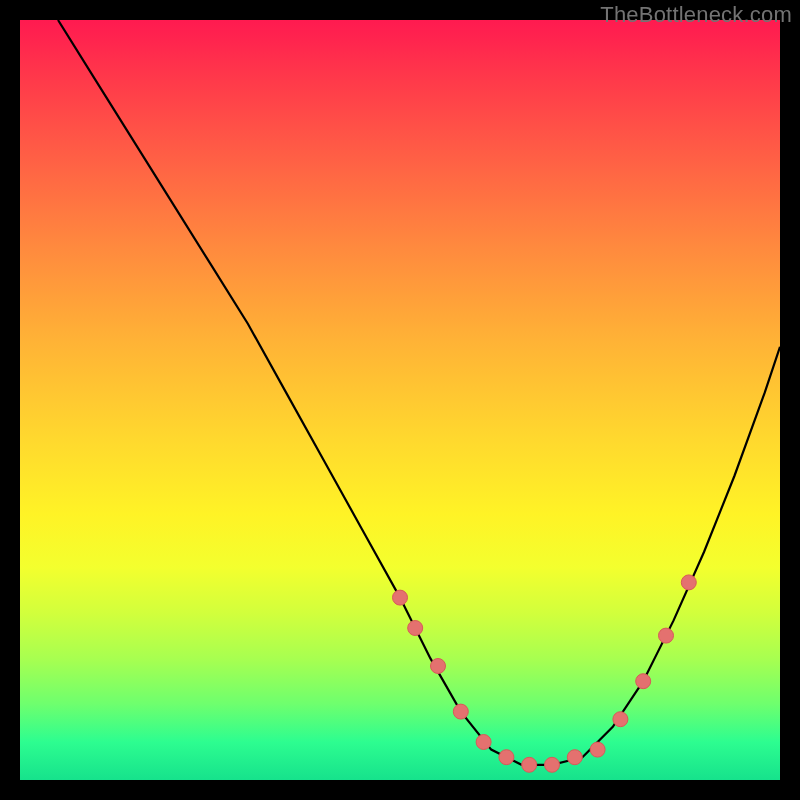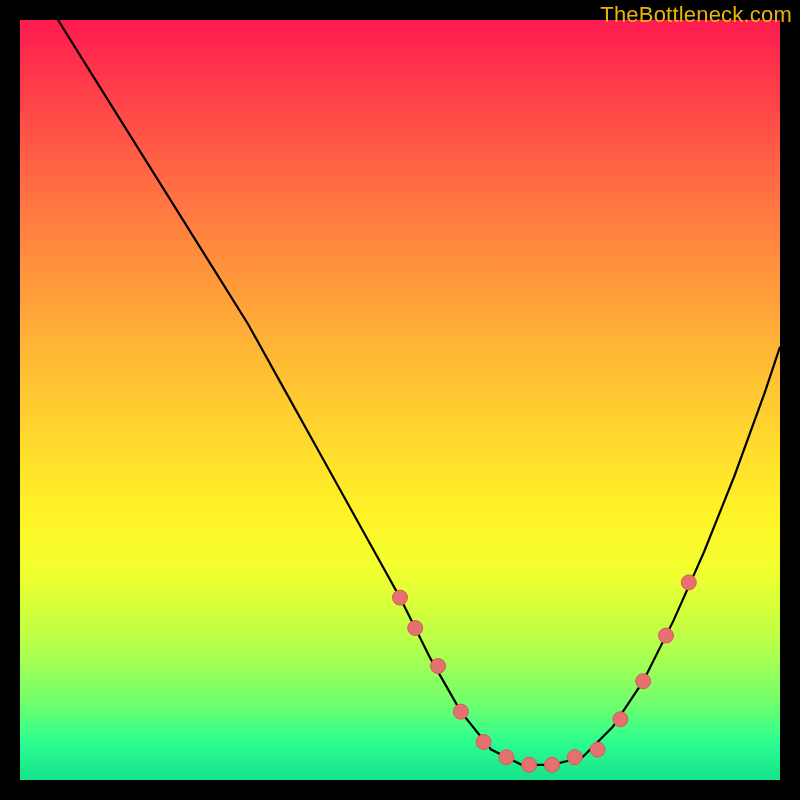--- a/index.html
+++ b/index.html
@@ -29,21 +29,21 @@
       #d2ff3c 78%,
       #a8ff50 84%,
       #6eff6e 90%,
       #2dfd90 95%,
       #16e28c 100%);
   }
   .watermark {
     position: absolute;
     top: 2px;
     right: 8px;
-    color: #eab308;
+    color: #737373;
     font-size: 22px;
     font-weight: 500;
     letter-spacing: 0.2px;
     font-family: Arial, Helvetica, sans-serif;
   }
   svg.curve {
     position: absolute;
     left: 0;
     top: 0;
     width: 760px;

